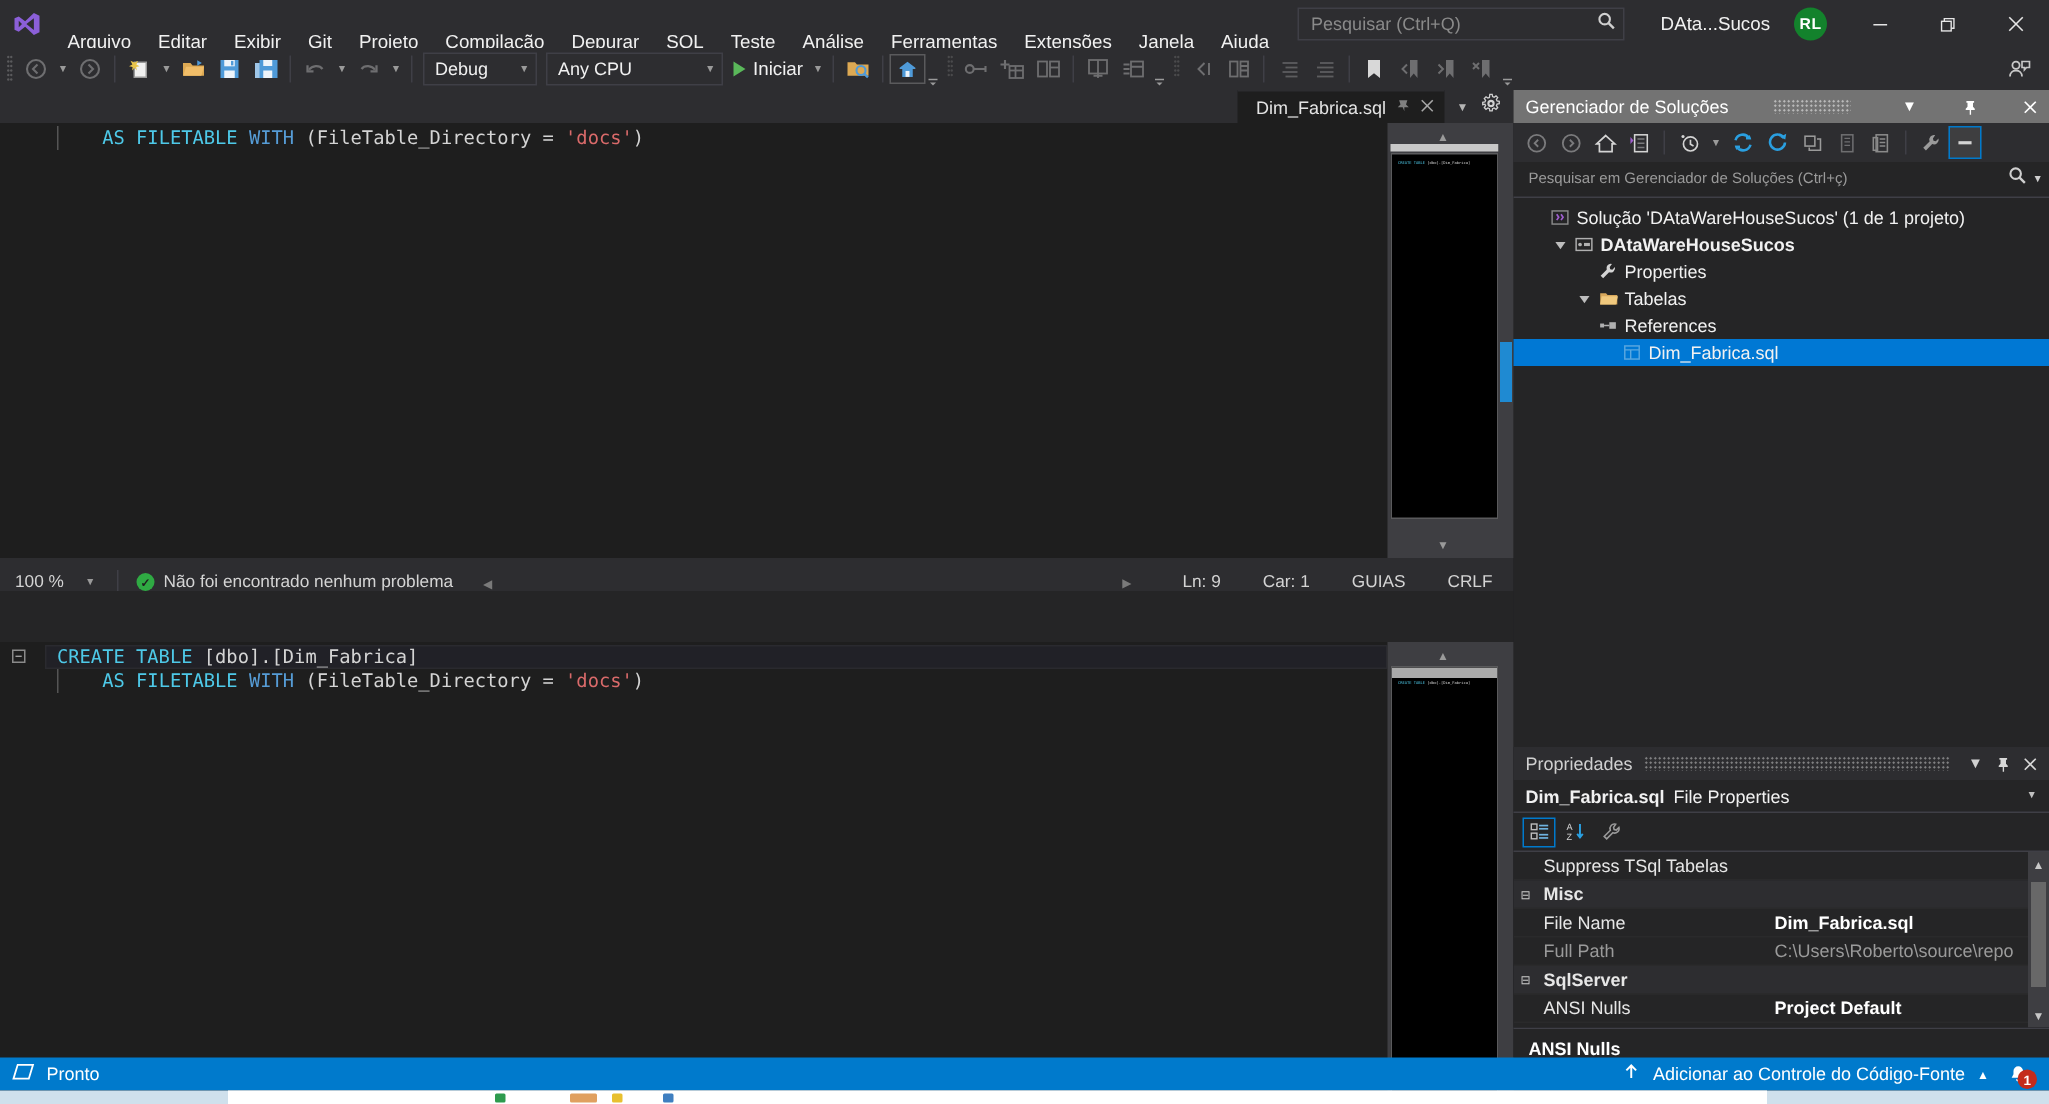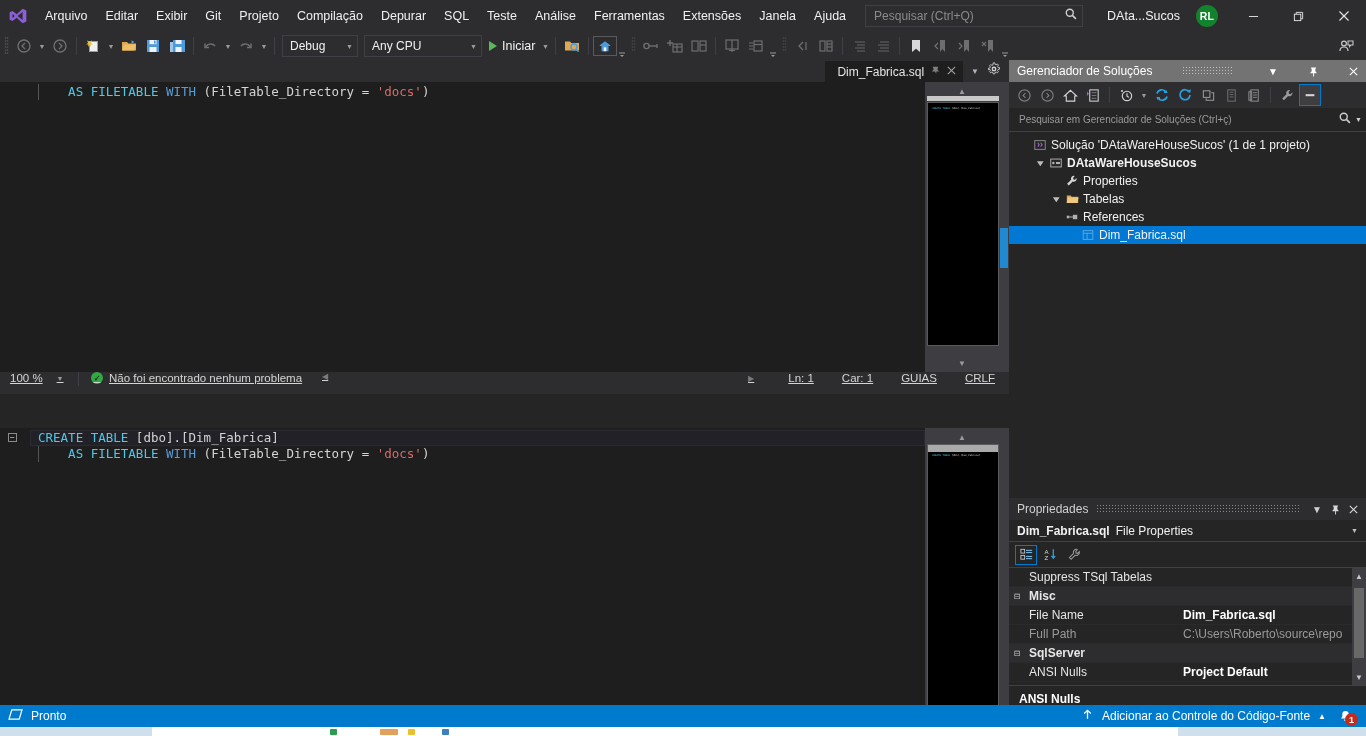--- a/index.html
+++ b/index.html
@@ -16,21 +16,21 @@
   
   .titlebar {
     position: absolute; left: 0; top: 0; width: 1366px; height: 32px;
     background: #2d2d30; display: flex; align-items: center;
   }
   .vs-logo {
     width: 36px; height: 32px; display: flex; align-items: center; justify-content: center;
   }
   .menu-items { display: flex; align-items: center; height: 32px; }
   .menu-item {
-    padding: 0 9px; height: 32px; line-height: 32px;
+    padding: 12px 9px; height: 32px; line-height: 32px;
     font-size: 12.5px; color: #f1f1f1; white-space: nowrap; cursor: default;
   }
   .search-box {
     margin-left: 10px; width: 218px; height: 22px;
     background: #2d2d30; border: 1px solid #3f3f46;
     display: flex; align-items: center; padding: 0 4px 0 8px;
   }
   .search-box input {
     flex: 1; background: transparent; border: 0; outline: none;
     color: #9d9d9d; font-size: 12px; font-family: "Liberation Sans", sans-serif;
@@ -124,21 +124,21 @@
   .mm-up { top: 0; } .mm-down { bottom: 0; }
   .mm-body { position: absolute; left: 2px; right: 10px; top: 20px; bottom: 26px; background: #000; border: 1px solid #5a5a5c; overflow: hidden; }
   .mm-code { position: absolute; left: 4px; top: 4px; font-family: "DejaVu Sans Mono", monospace; font-size: 2.5px; line-height: 4px; white-space: pre; }
   .mm-viewport { position: absolute; left: 0; right: 0; top: 0; height: 7px; background: #c8c8c8; opacity: .85; }
   .vscroll { position: absolute; right: 0; top: 0; width: 10px; height: 100%; background: #3e3e42; }
   .vscroll-thumb { position: absolute; right: 1px; width: 8px; background: #1f8ad2; }
 
   
   .edit-status {
     position: absolute; left: 0; width: 1009px; height: 22px; background: #2d2d30;
-    display: flex; align-items: flex-start; font-size: 11.5px; color: #d4d4d4; text-decoration: underline;
+    display: flex; align-items: flex-end; font-size: 11.5px; color: #d4d4d4;
   }
   .es-top { top: 312px; }
   .zoom-combo { display: flex; align-items: center; width: 78px; padding-left: 10px; }
   .zoom-combo .zc-arrow { margin-left: 14px; color: #9a9a9a; font-size: 7px; }
   .es-sep { width: 1px; height: 14px; background: #3f3f46; }
   .es-msg { display: flex; align-items: center; gap: 6px; padding-left: 12px; }
   .ok-circle {
     width: 12px; height: 12px; border-radius: 50%; background: #2faa43;
     display: flex; align-items: center; justify-content: center;
     color: #1e1e1e; font-size: 8px; font-weight: bold;
@@ -618,21 +618,21 @@
           <span class="zc-arrow">▼</span>
         </div>
         <div class="es-sep"></div>
         <div class="es-msg">
           <span class="ok-circle">✓</span>
           <span>Não foi encontrado nenhum problema</span>
         </div>
         <div class="es-navL" style="margin-left:20px">◀</div>
         <div class="es-right">
           <div class="es-navR" style="padding-right:20px">▶</div>
-          <div class="es-cell">Ln: 1</div>
+          <div class="es-cell">Ln: 9</div>
           <div class="es-cell">Car: 1</div>
           <div class="es-cell">GUIAS</div>
           <div class="es-cell">CRLF</div>
         </div>
       </div>
 
       <div class="splitter"></div>
 
       <div class="pane pane-bot">
         <div class="code-surface">

